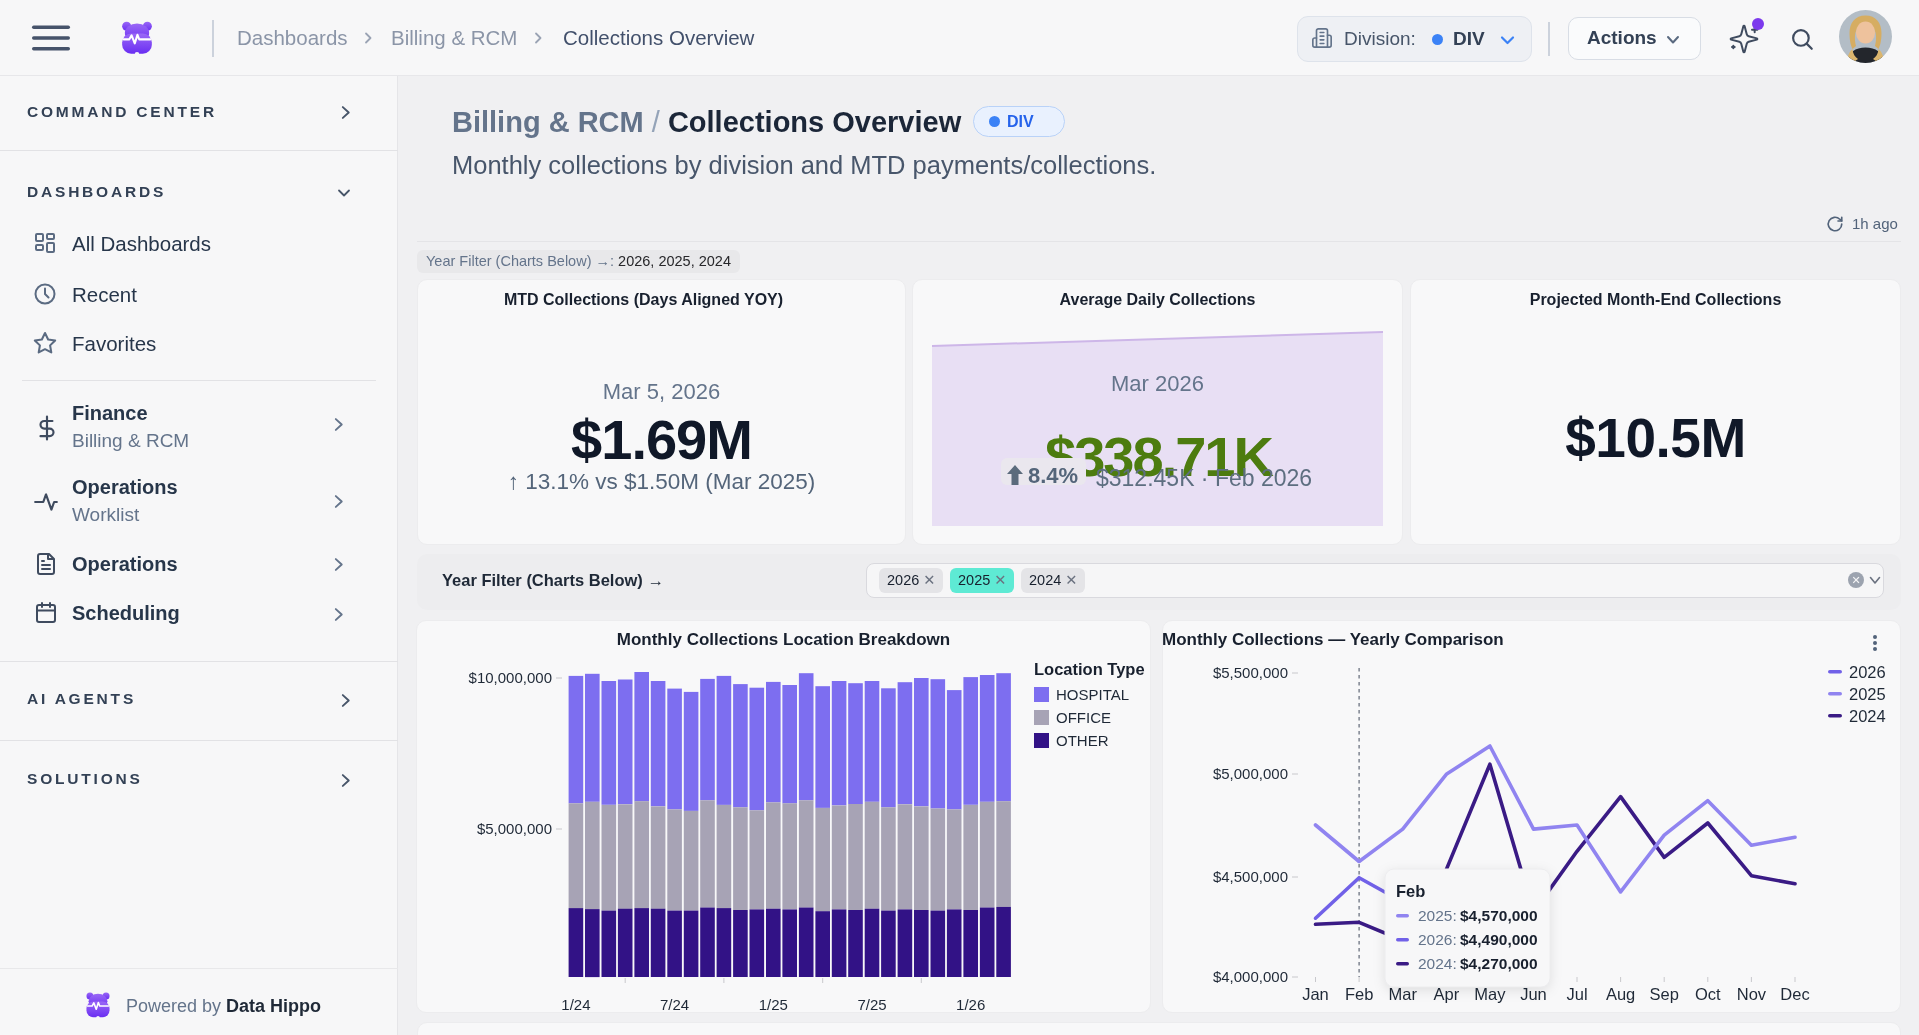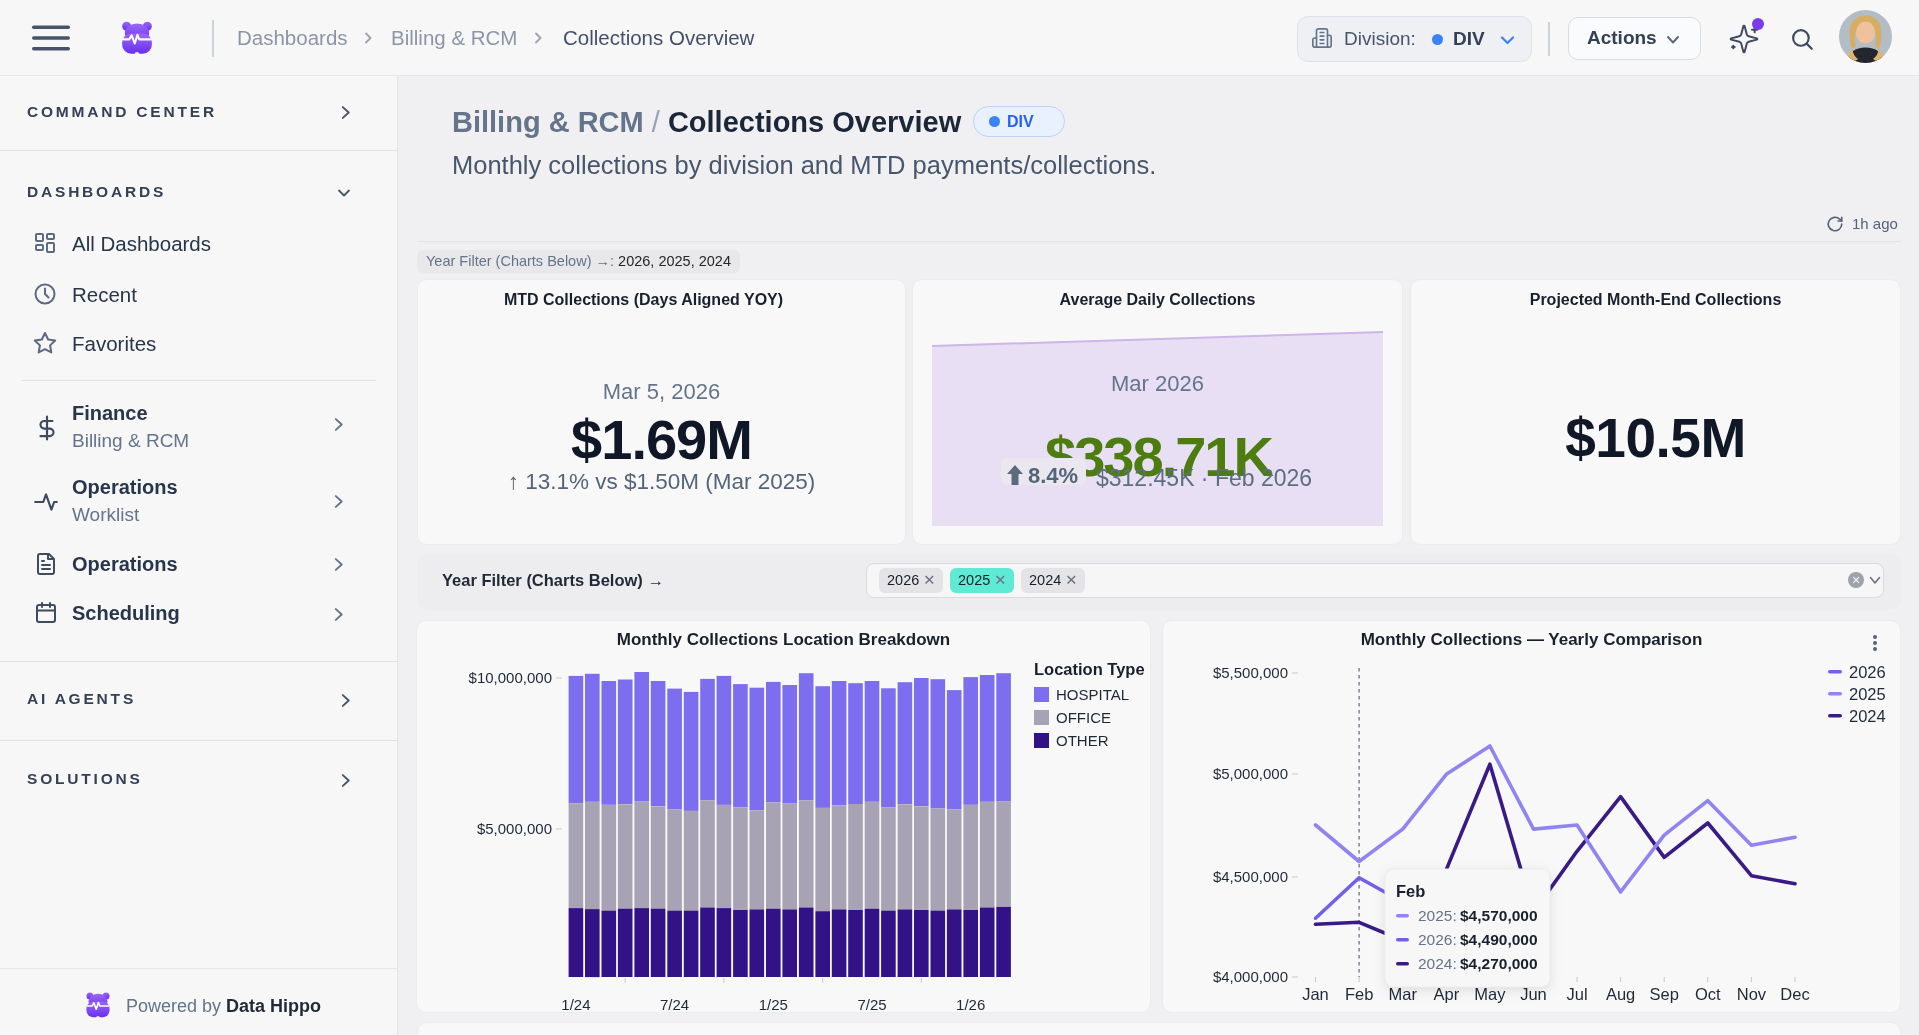--- a/index.html
+++ b/index.html
@@ -412,14 +412,14 @@
 <text x="298" y="301" font-size="15.5" font-weight="bold" fill="#18202e">$4,570,000</text>
 <rect x="234" y="318" width="13" height="3.4" rx="1.7" fill="#7161e8"></rect>
 <text x="256" y="325" font-size="15.5" fill="#64748b">2026:</text>
 <text x="298" y="325" font-size="15.5" font-weight="bold" fill="#18202e">$4,490,000</text>
 <rect x="234" y="342" width="13" height="3.4" rx="1.7" fill="#3a1b85"></rect>
 <text x="256" y="349" font-size="15.5" fill="#64748b">2024:</text>
 <text x="298" y="349" font-size="15.5" font-weight="bold" fill="#18202e">$4,270,000</text>
 </g>
     </svg>
 <div class="abs" style="left:17px;top:554px;width:735px;text-align:center;font-size:17px;font-weight:bold;color:#18202e;">Monthly Collections Location Breakdown</div>
-<div class="abs" style="left:763px;top:554px;width:739px;text-align:center;font-size:17px;font-weight:bold;color:#18202e;">Monthly Collections — Yearly Comparison</div>
+<div class="abs" style="left:763px;top:554px;width:739px;font-size:17px;font-weight:bold;color:#18202e;">Monthly Collections — Yearly Comparison</div>
 </div>
 
 </body></html>

